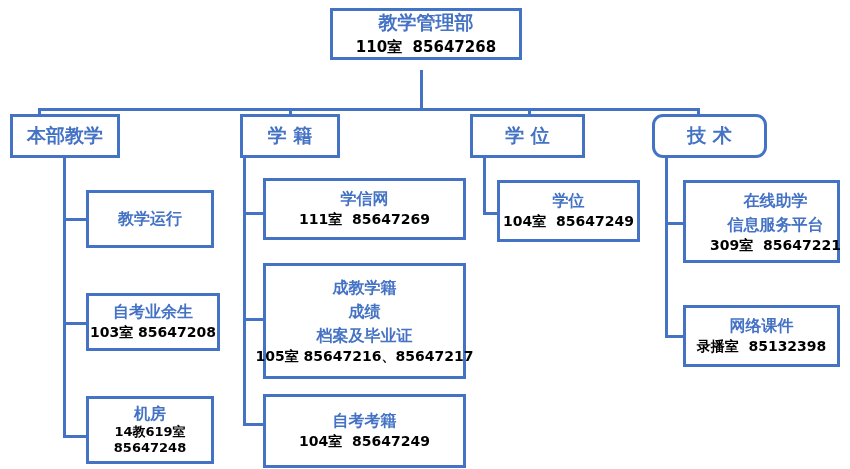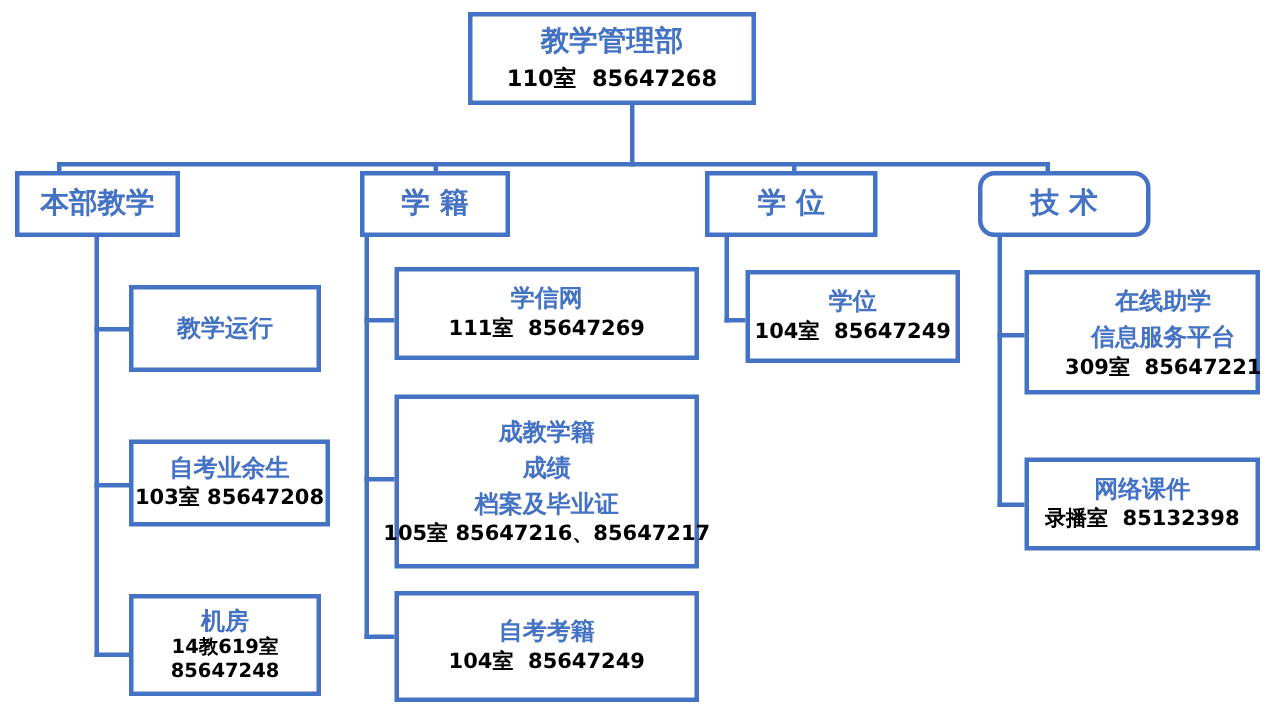--- a/index.html
+++ b/index.html
@@ -63,21 +63,21 @@
     z-index: 1;
   }
   .conn.h { height: 3px; }
   .conn.v { width: 3px; }
 </style>
 </head>
 <body>
 
 <div id="chart-root">
 
-  <div class="node lvl1" style="left:312px; top:8px; width:192px; height:62px;">
+  <div class="node lvl1" style="left:330px; top:8px; width:192px; height:52px;">
     <div class="title-line">教学管理部</div>
     <div class="detail-line">110室  85647268</div>
   </div>
 
   <div class="conn v" style="left:420px; top:70px; height:41px;"></div>
   <div class="conn h" style="left:38px; top:108px; width:662px;"></div>
   <div class="conn v" style="left:38px; top:108px; height:9px;"></div>
   <div class="conn v" style="left:289px; top:108px; height:9px;"></div>
   <div class="conn v" style="left:528px; top:108px; height:9px;"></div>
   <div class="conn v" style="left:697px; top:108px; height:9px;"></div>

